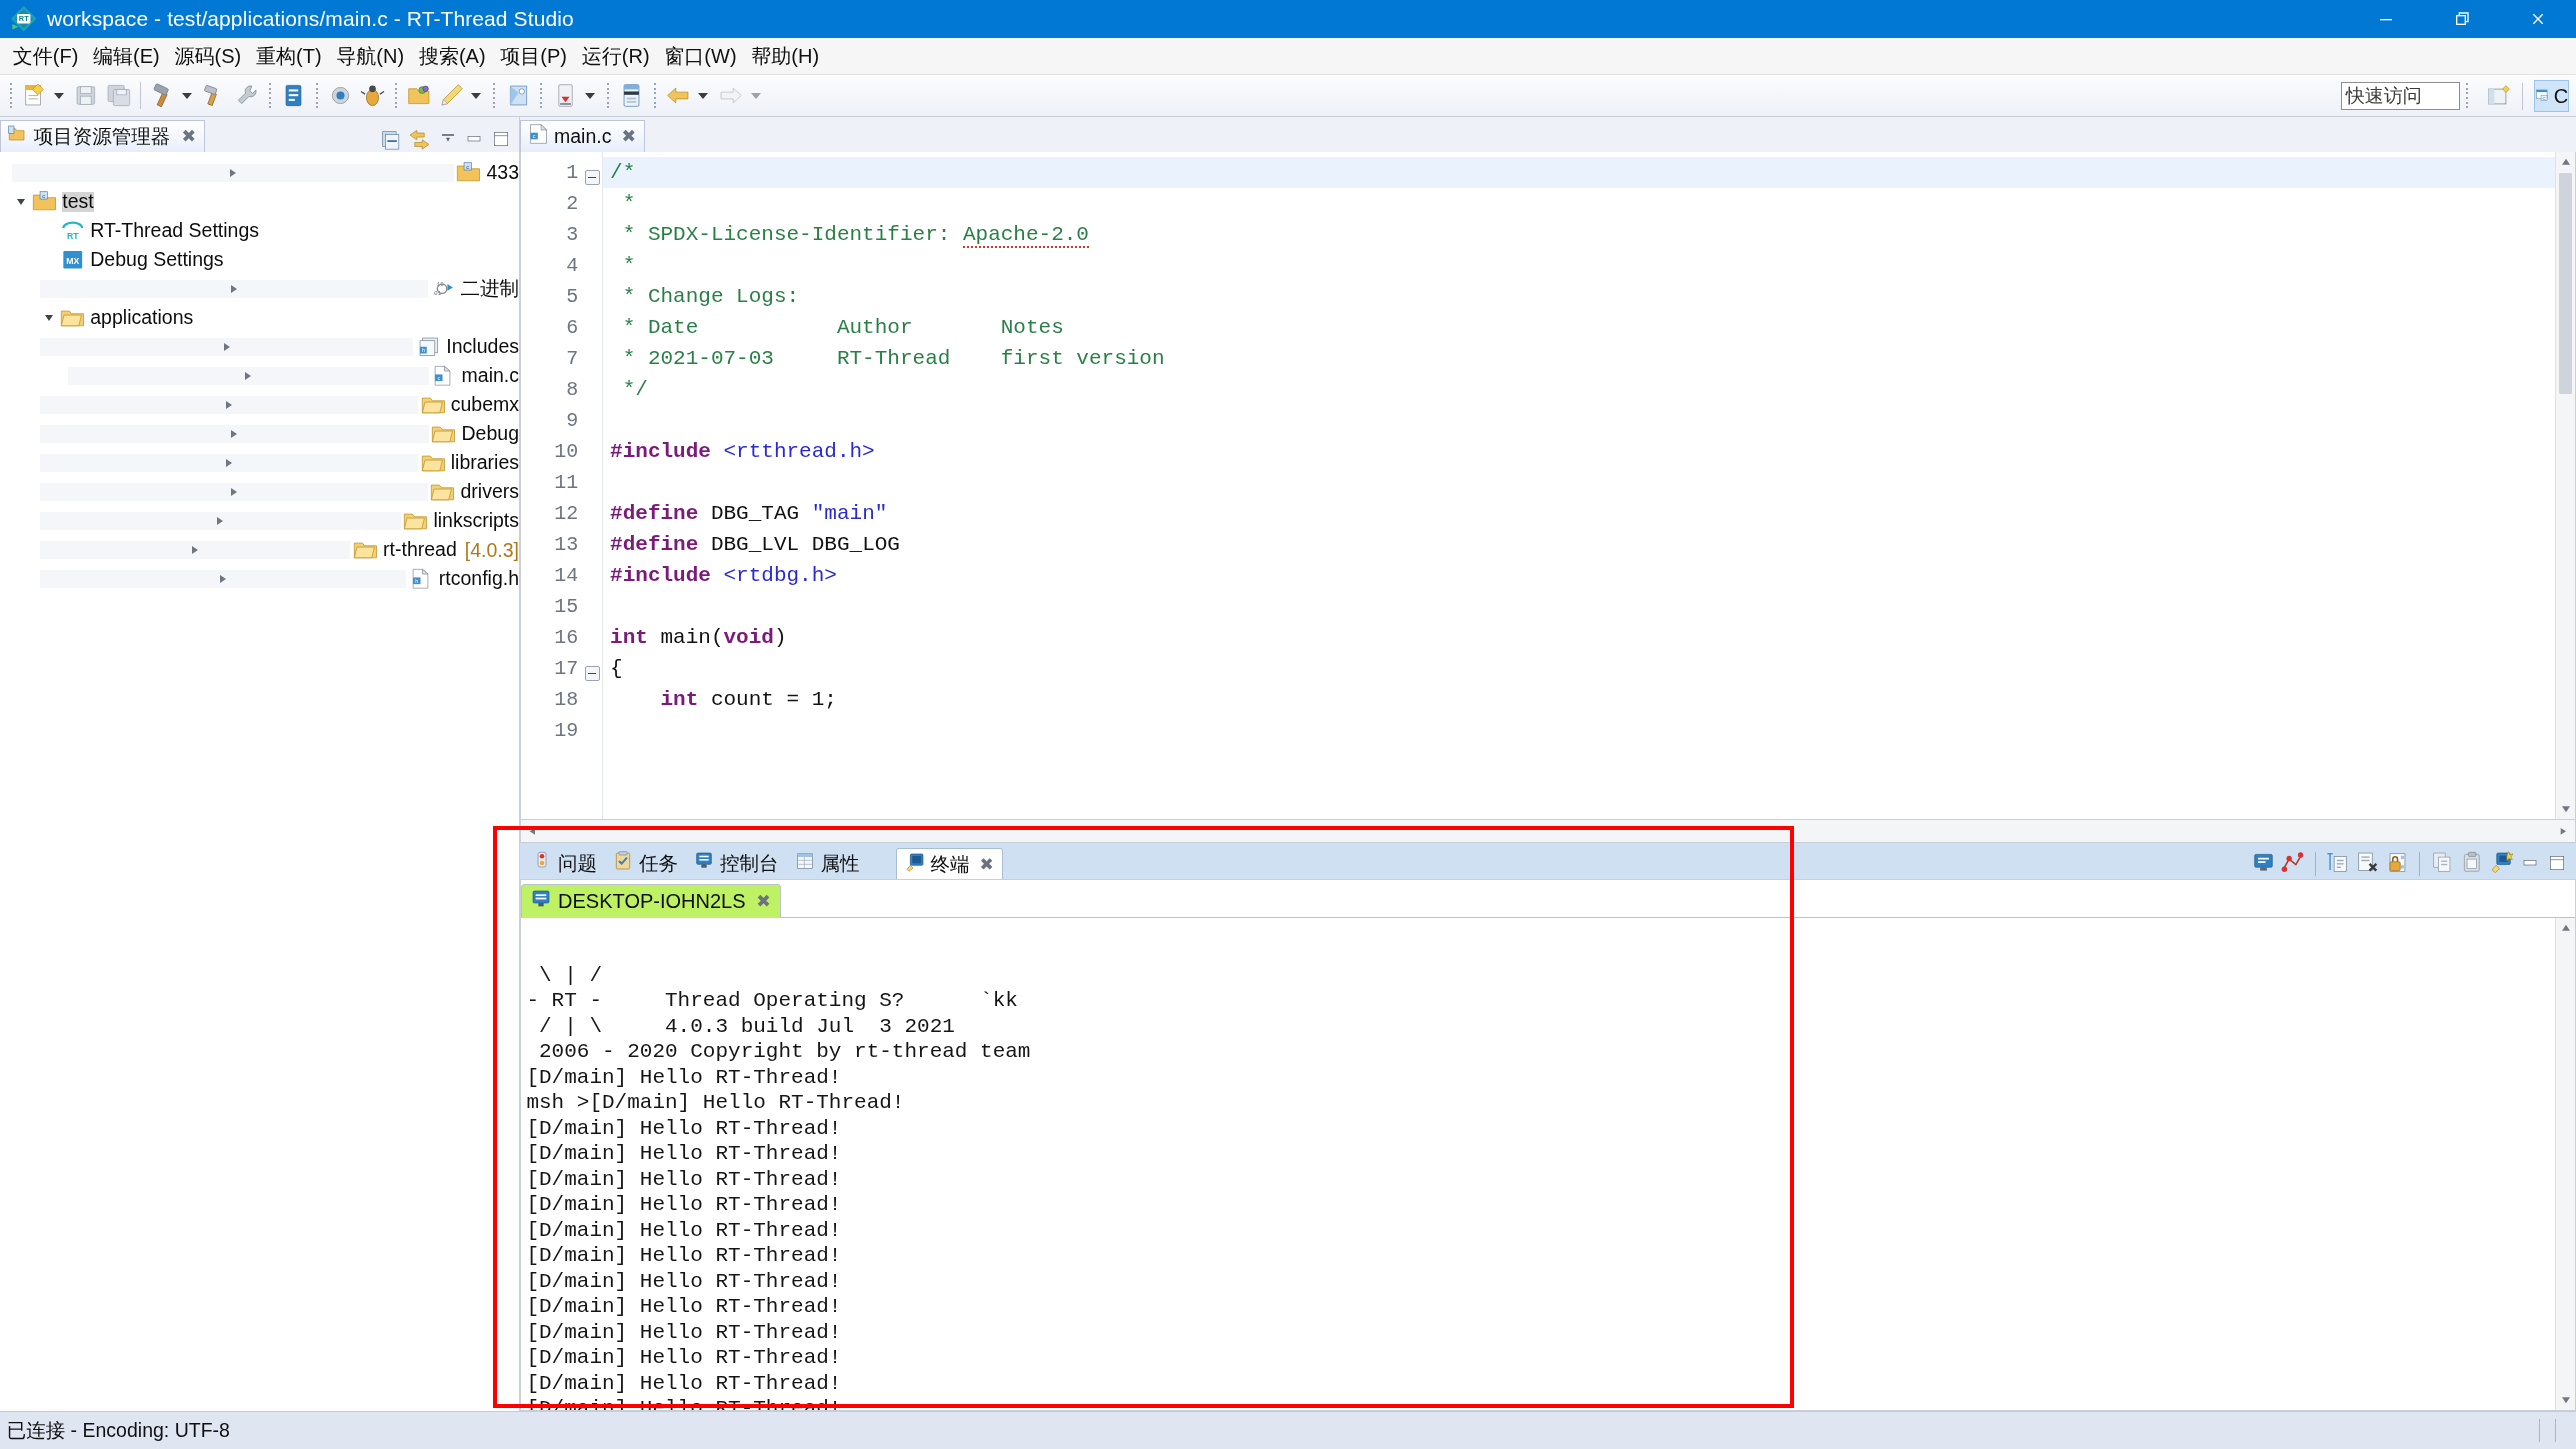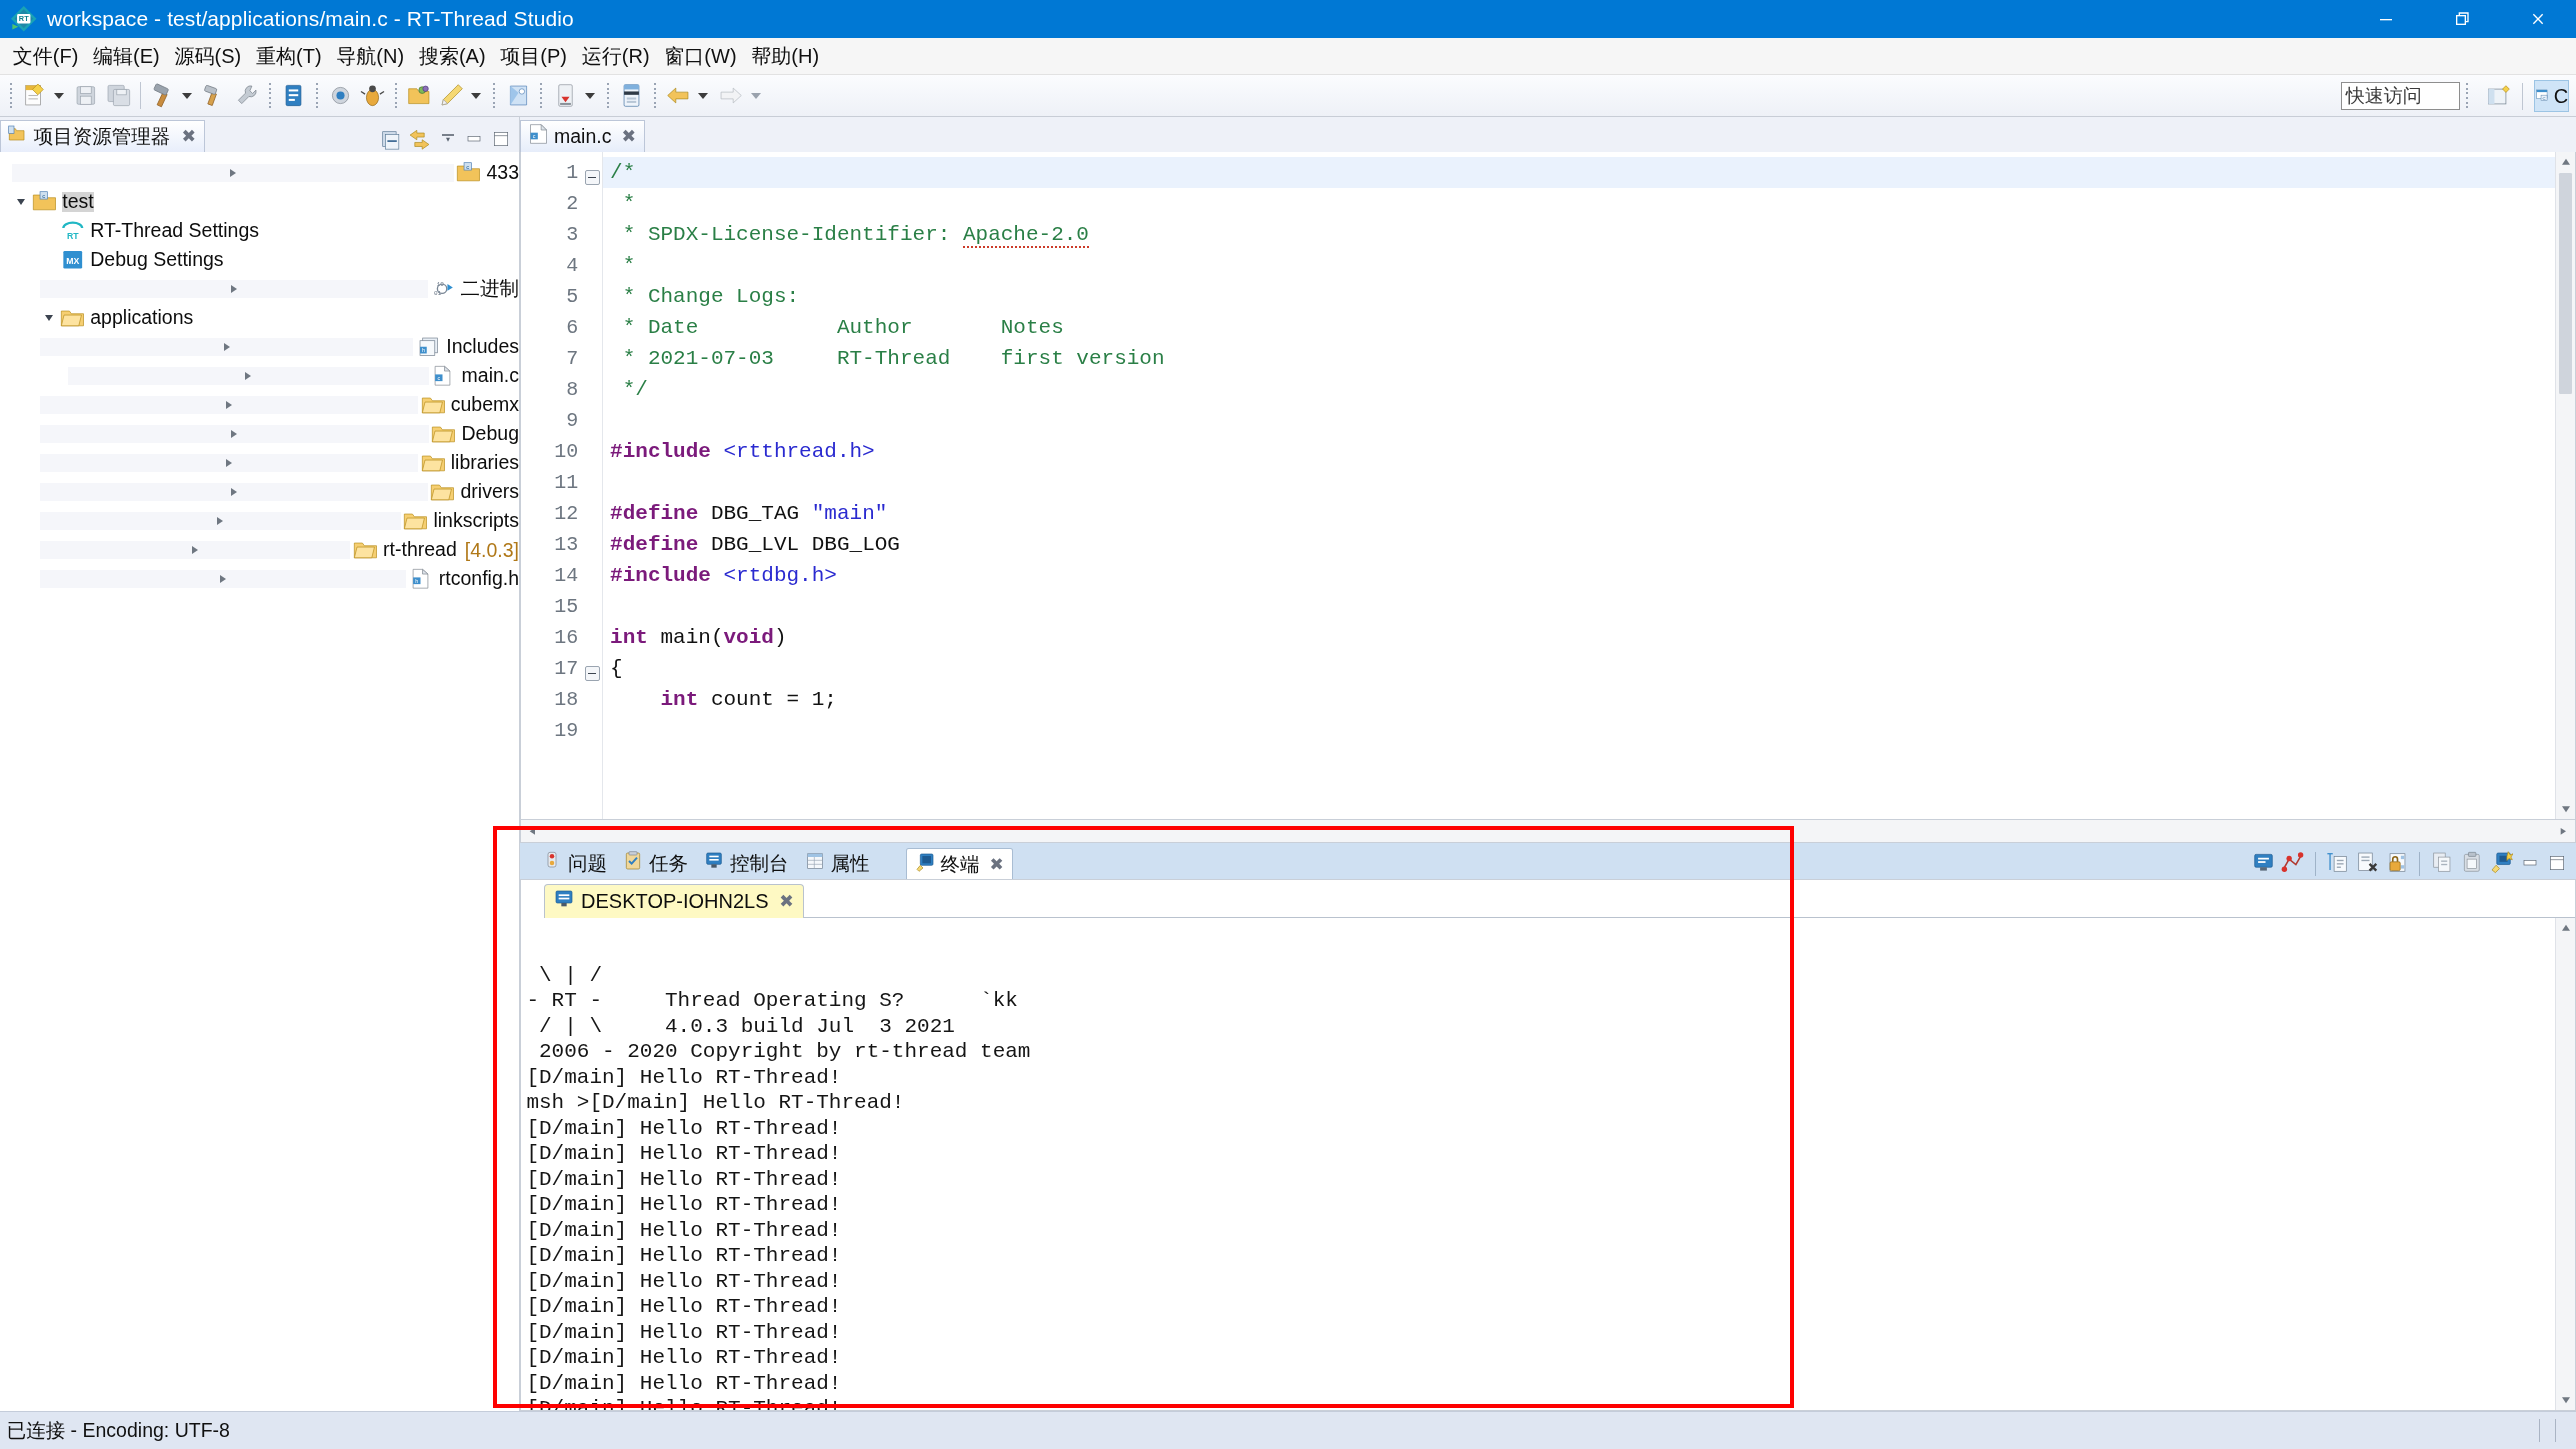--- a/index.html
+++ b/index.html
@@ -115,38 +115,38 @@
   .fold-minus::before { content:""; width:8px;height:1.3px;background:#3d4550; display:block; }
   .vscroll { width: 20px; flex:0 0 20px; background:#f4f5f7; border-left:0.7px solid #dfe2e8; display:flex; flex-direction:column; align-items:center; }
   .vscroll .arrowbtn { height:20px; width:20px; display:flex;align-items:center;justify-content:center; }
   .vscroll .thumb { width:13.4px; background:#cfd4dc; border-radius:1.3px; margin-top:1.3px; }
   .hscrollrow { height: 23px; flex:0 0 23px; background:#f4f5f7; display:flex; align-items:center; border:0.7px solid #c9cfd8; border-top:none; }
   .hscrollrow .arrowbtn { width:23px; height:20px; display:flex;align-items:center;justify-content:center; }
   .hsp { flex:1 1 auto; }
 
   
   .bottom { flex: 1 1 auto; display:flex; flex-direction:column; min-height:0; }
-  .bp-tabrow { height: 36px; flex:0 0 36px; display:flex; align-items:flex-end; background:#cfe0f2; padding-left:14px; }
+  .bp-tabrow { height: 36px; flex:0 0 36px; display:flex; align-items:flex-end; background:#cfe0f2; padding-left:4px; }
   .bp-tab { height: 31px; display:flex; align-items:center; gap:6px; padding: 0 8px; font-size:19.5px; color:#101010; }
   .bp-tab.active { background:#fff; border:0.7px solid #a9bdd3; border-bottom:none; border-radius: 2.7px 2.7px 0 0; margin-left: 28px; }
   .bp-tab .xclose { font-size:17px; color:#6b7280; margin-left:4px; }
   .bp-tools { margin-left:auto; display:flex; align-items:center; gap:6.7px; padding-right:9.4px; padding-bottom:2.7px; }
   .bp-sep { width:0.7px; height:24px; background:#9fb3c8; margin:0 4px; }
 
   .redbox {
     position:absolute; border: 4px solid #fe0000; pointer-events:none;
     left: 493px; top: 826px; width: 1301px; height: 582px; z-index: 50;
   }
 
   .term-wrap { flex:1 1 auto; display:flex; flex-direction:column; background:#fff; border:0.7px solid #c9cfd8; min-height:0; }
   .term-tabrow { height:38px; flex:0 0 38px; display:flex; align-items:flex-end; background:#fff; }
   .term-tab {
     height: 34px; display:flex; align-items:center; gap:6.7px; padding:0 9.4px;
-    border:0.7px solid #b9c2ce; border-bottom:none; border-radius:4px 4px 0 0; background:#fef9c3;
-    font-size: 20px; color:#0d0d0d;margin-left:23px;
+    border:0.7px solid #b9c2ce; border-bottom:none; border-radius:4px 4px 0 0; background:#bef264;
+    font-size: 20px; color:#0d0d0d;
   }
   .term-tab .xclose { font-size:17.4px; color:#6b7280; margin-left:4px; }
   .term-tabfill { flex:1 1 auto; border-bottom:0.7px solid #b9c2ce; height:34px; }
   .term-body { flex:1 1 auto; display:flex; min-height:0; }
   .term-text { flex:1 1 auto; padding: 19px 0 0 5.4px; overflow:hidden; }
   .tline { font-family:"Liberation Mono", monospace; font-size: 21px; line-height: 25.5px; color:#151515; white-space:pre; }
   .term-scroll { width: 20px; flex:0 0 20px; background:#f4f5f7; border-left:0.7px solid #dfe2e8; display:flex; flex-direction:column; align-items:center; }
 
   
   .statusbar {

